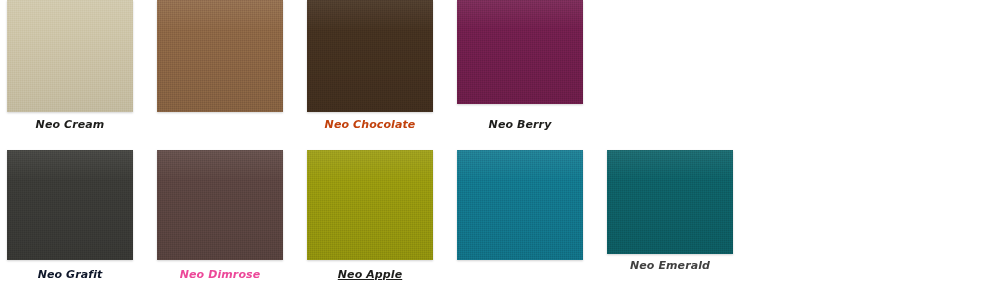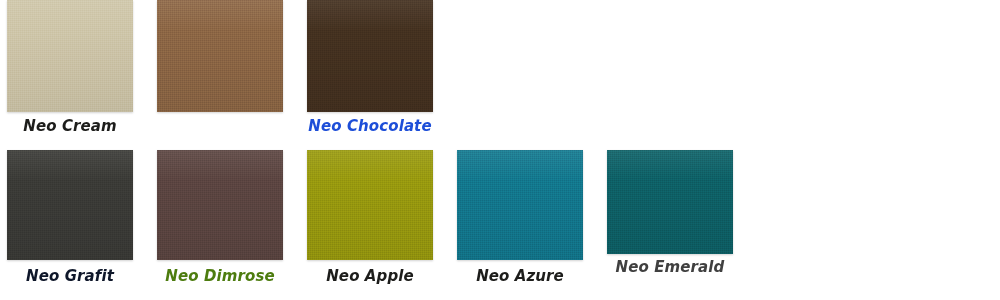--- a/index.html
+++ b/index.html
@@ -67,21 +67,21 @@
     position: absolute;
     inset: 0;
     background: linear-gradient(180deg, rgba(255,255,255,0.07) 0%, rgba(255,255,255,0.0) 28%, rgba(0,0,0,0.035) 72%, rgba(0,0,0,0.06) 100%);
     pointer-events: none;
   }
 
   .swatch-label {
     margin-top: 7px;
     font-family: "DejaVu Sans", sans-serif;
     font-style: italic;
-    font-size: 15px;
+    font-size: 11px;
     font-weight: 600;
     color: #1d1d1b;
     white-space: nowrap;
     letter-spacing: 0.1px;
     text-align: center;
     line-height: 1;
   }
 
   
   .row-1 .swatch-cell.shift-down .swatch-chip { height: 104px; }
@@ -104,48 +104,51 @@
       <div class="swatch-label" style="color: rgb(29, 29, 27);">Neo Cream</div>
     </div>
 
 
     <div class="swatch-cell">
       <div class="swatch-chip" style="background-color:#8b6544"></div>
     </div>
 
     <div class="swatch-cell">
       <div class="swatch-chip" style="background-color:#43301f"></div>
-      <div class="swatch-label" style="color: #1d4ed8;">Neo Chocolate</div>
+      <div class="swatch-label" style="color: #c2410c;">Neo Chocolate</div>
     </div>
 
 
+    <div class="swatch-cell shift-down">
+      <div class="swatch-chip" style="background-color:#701e4c"></div>
+      <div class="swatch-label" style="color: rgb(29, 29, 27);">Neo Berry</div>
+    </div>
 
 
   </div>
 
   <div class="swatch-row row-2">
 
     <div class="swatch-cell">
       <div class="swatch-chip" style="background-color:#3a3a36"></div>
       <div class="swatch-label" style="color: #0f172a;">Neo Grafit</div>
     </div>
 
     <div class="swatch-cell">
       <div class="swatch-chip" style="background-color:#5a4440"></div>
-      <div class="swatch-label" style="color: #4d7c0f;">Neo Dimrose</div>
+      <div class="swatch-label" style="color: #ec4899;">Neo Dimrose</div>
     </div>
 
     <div class="swatch-cell">
       <div class="swatch-chip" style="background-color:#97980e"></div>
-      <div class="swatch-label" style="color: rgb(29, 29, 27);">Neo Apple</div>
+      <div class="swatch-label" style="color: rgb(29, 29, 27); text-decoration: underline;">Neo Apple</div>
     </div>
 
     <div class="swatch-cell">
       <div class="swatch-chip" style="background-color:#12768c"></div>
-      <div class="swatch-label" style="color: rgb(29, 29, 27);">Neo Azure</div>
     </div>
 
     <div class="swatch-cell raise">
       <div class="swatch-chip" style="background-color:#0d5f65"></div>
       <div class="swatch-label" style="color: #404040;">Neo Emerald</div>
     </div>
 
   </div>
 
 </div>

